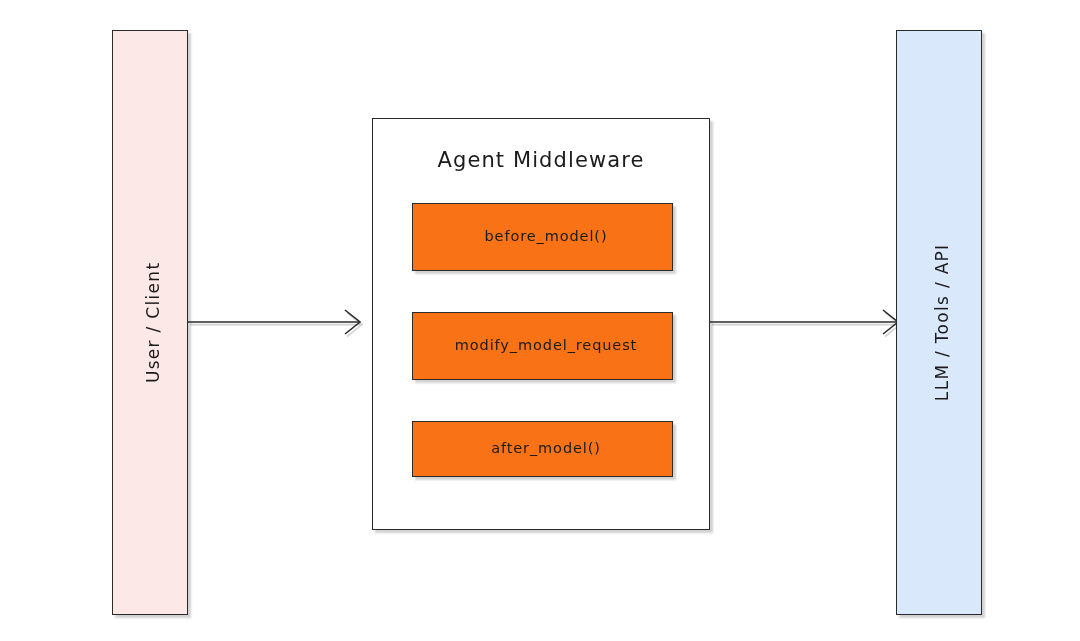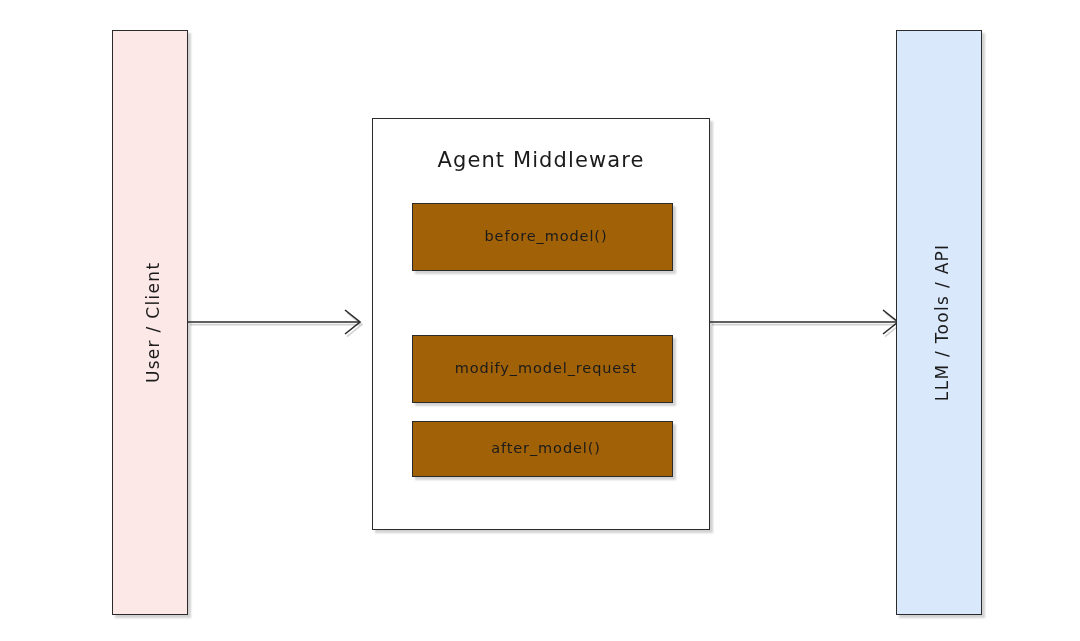--- a/index.html
+++ b/index.html
@@ -41,21 +41,21 @@
     background: #fce8e6;
   }
   .lane-blue {
     background: #dae8fc;
   }
   .container-white {
     background: #ffffff;
     display: block;
   }
   .step-gray {
-    background: #a16207;
+    background: #f97316;
   }
 
   
   .label {
     color: #1b1b1b;
     font-family: "DejaVu Sans", "Liberation Sans", sans-serif;
     letter-spacing: 0.6px;
     white-space: nowrap;
     text-align: center;
     line-height: 1.1;
@@ -122,21 +122,21 @@
   </svg>
 
   <div class="node container-white" style="left:372px; top:118px; width:338px; height:412px;">
 
     <div class="label title-label">Agent Middleware</div>
 
     <div class="node step-gray" style="left:39px; top:84px; width:261px; height:68px;">
       <div class="label step-label">before_model()</div>
     </div>
 
-    <div class="node step-gray" style="left:39px; top:193px; width:261px; height:68px;margin-top:23px;">
+    <div class="node step-gray" style="left:39px; top:193px; width:261px; height:68px;">
       <div class="label step-label">modify_model_request</div>
     </div>
 
     <div class="node step-gray" style="left:39px; top:302px; width:261px; height:56px;">
       <div class="label step-label">after_model()</div>
     </div>
 
   </div>
 
   <svg class="arrow-svg" style="left:710px; top:305px; width:195px; height:36px;" viewBox="0 0 195 36">

